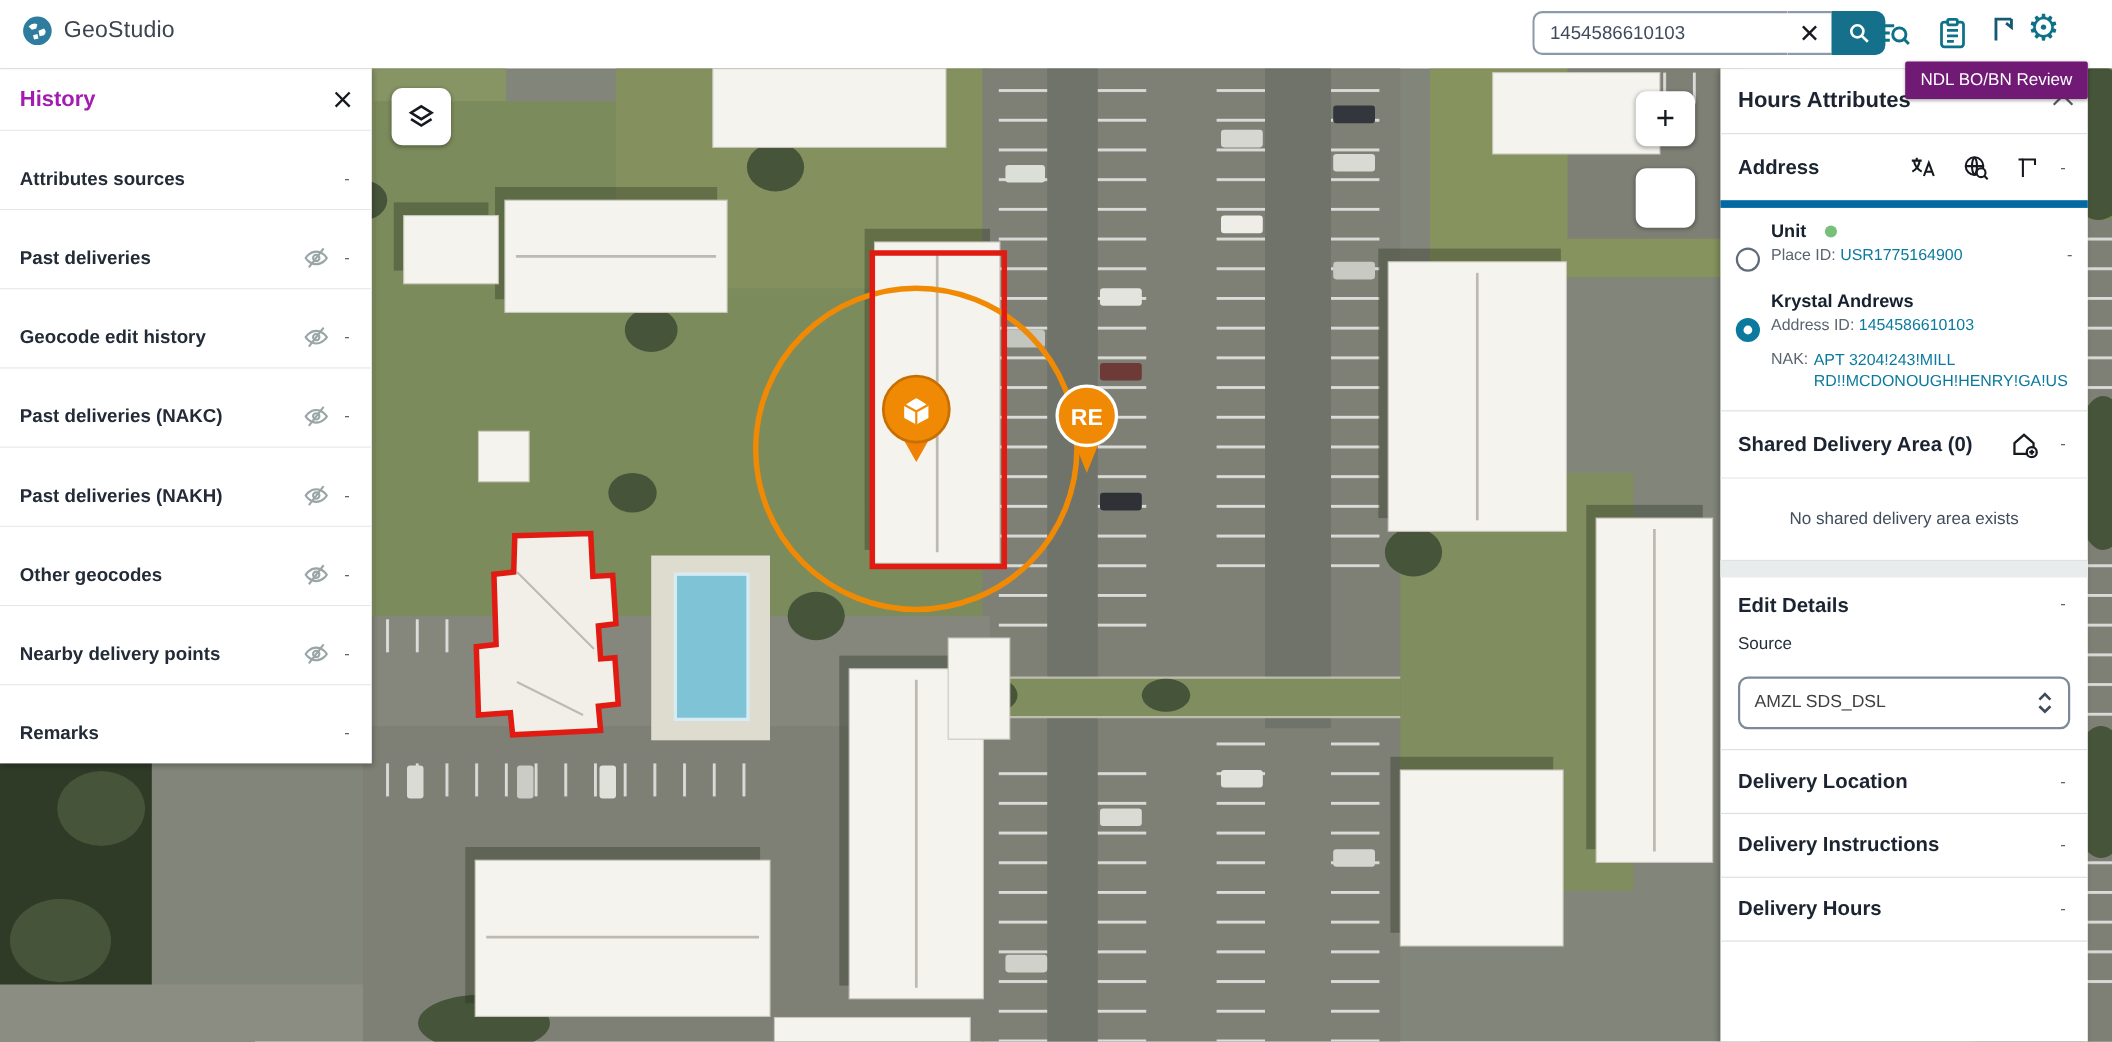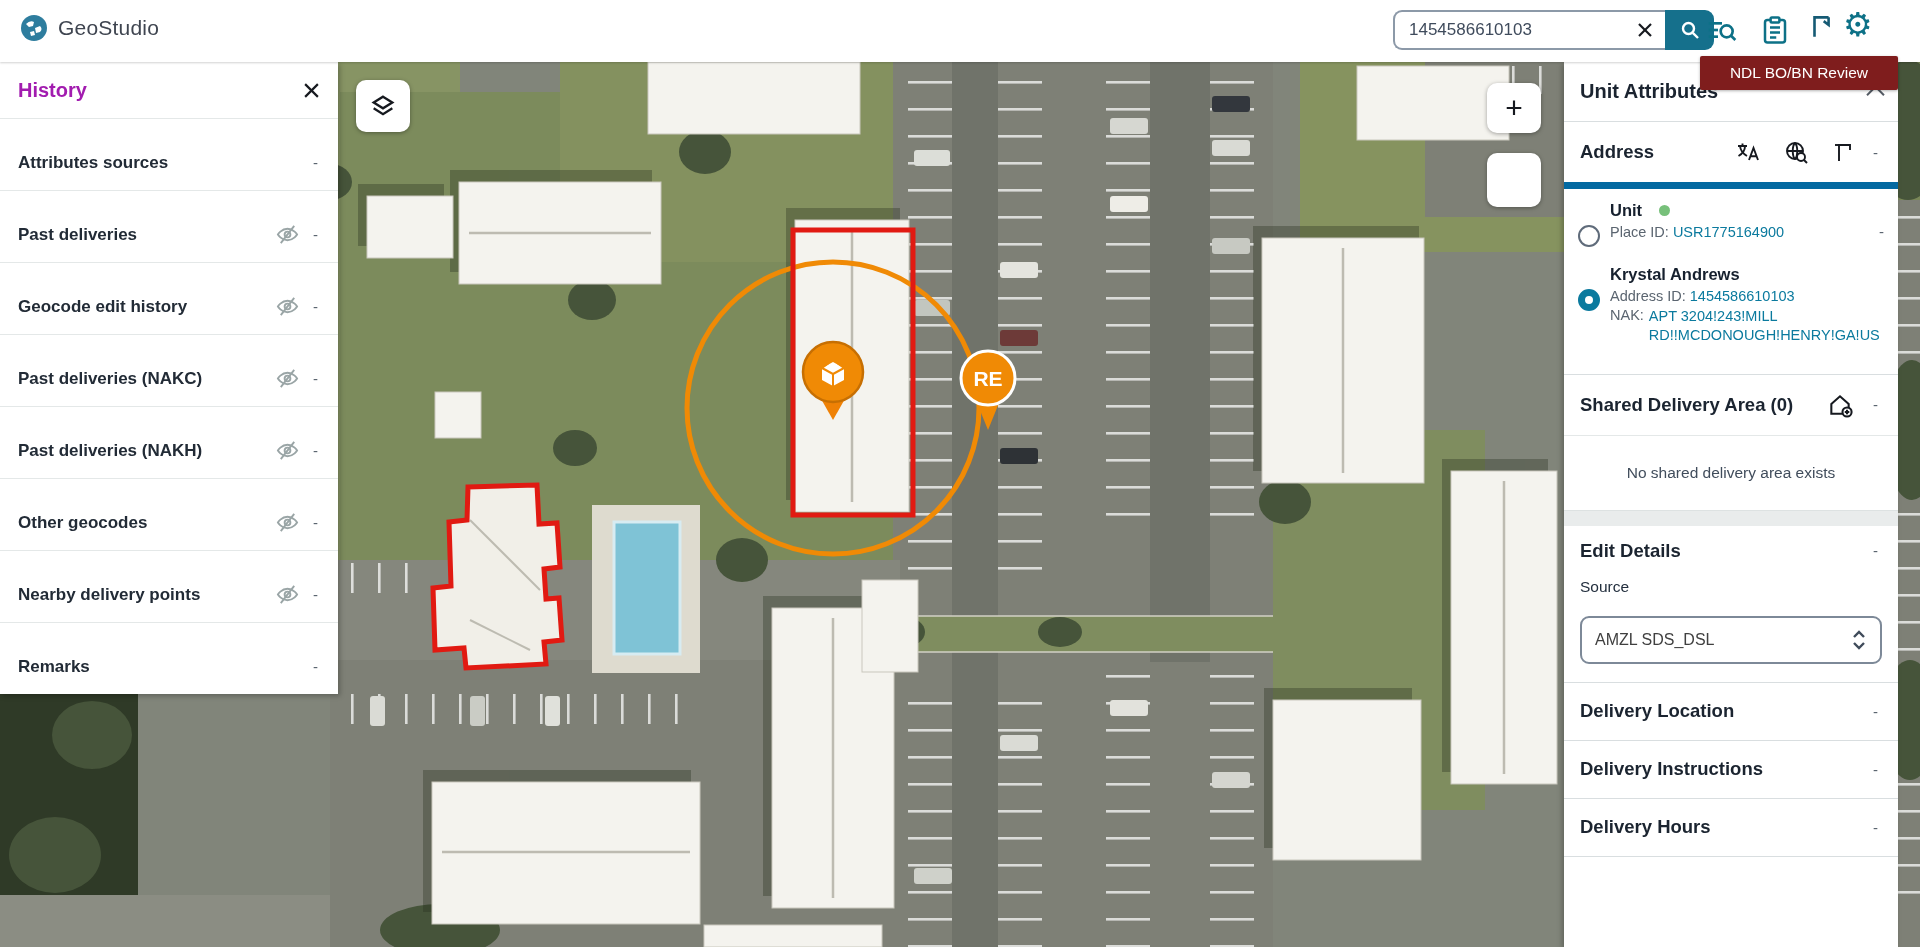--- a/index.html
+++ b/index.html
@@ -24,22 +24,22 @@
   .search-box{width:206px;height:36px;border:2px solid #8c99a8;border-right:none;
               border-radius:9px 0 0 9px;padding:0 10px 0 14px;font-size:17px;color:#3f4b5c;
               font-family:"Liberation Sans",sans-serif;outline:none;background:#fff;}
   .search-clear{width:40px;height:40px;border:2px solid #8c99a8;border-left:none;border-right:none;
                 background:#fff;display:flex;align-items:center;justify-content:center;cursor:pointer;box-sizing:border-box;}
   .search-go{width:49px;height:40px;background:#15708c;border-radius:0 9px 9px 0;display:flex;
              align-items:center;justify-content:center;cursor:pointer;}
   .tb-icon{position:absolute;top:14px;cursor:pointer;}
   .gear{font-size:33px;line-height:33px;color:#0d7187;top:8px;}
 
-  .review-badge{position:absolute;right:22px;top:56px;height:34px;background:#7f1d1d;
-                color:#fff;font-size:15.5px;display:flex;align-items:center;padding:0 30px;
+  .review-badge{position:absolute;right:22px;top:56px;height:34px;background:#701a75;
+                color:#fff;font-size:15.5px;display:flex;align-items:center;padding:0 14px;
                 z-index:30;border-radius:2px;box-shadow:0 1px 3px rgba(0,0,0,.3);}
 
   
   .history{position:absolute;left:0;top:62px;width:338px;background:#fff;z-index:10;
            box-shadow:2px 2px 5px rgba(0,0,0,.25);}
   .history-head{height:56px;display:flex;align-items:center;padding:0 18px;}
   .history-title{font-size:20px;font-weight:700;color:#a21caf;flex:1;}
   .hclose{cursor:pointer;display:flex;}
   .hrow{height:55px;display:flex;align-items:center;padding:16px 16px 0 18px;
         border-top:1px solid #e4e8e8;cursor:pointer;}
@@ -64,26 +64,26 @@
   .radio{width:22px;height:22px;border-radius:50%;box-sizing:border-box;margin:24px 10px 0 0;
          flex:none;cursor:pointer;}
   .radio.off{border:2px solid #5f6b7a;background:#fff;}
   .radio.on{border:7px solid #0b7a9e;background:#fff;}
   .opt-body{flex:1;}
   .opt-name{font-size:16.5px;font-weight:700;color:#16202e;display:flex;align-items:center;gap:17px;}
   .gdot{width:11px;height:11px;border-radius:50%;background:#77c07a;display:inline-block;}
   .opt-addr{font-size:14.8px;line-height:1.38;color:#3f4b5a;margin-top:4px;width:232px;}
   .kv{font-size:14.5px;color:#5b6570;margin-top:4px;}
   .link{color:#0b7a9e;cursor:pointer;}
-  .nak{display:flex;gap:5px;margin-top:3px;font-size:14.5px;color:#5b6570;}
+  .nak{display:flex;gap:5px;margin-top:15px;font-size:14.5px;color:#5b6570;}
   .nak .link{width:200px;line-height:1.3;}
   .opt .dash{margin-top:22px;}
 
   .shared-head{height:60px;display:flex;align-items:center;padding:0 16px;
-               border-top:1px solid #d9dee0;border-bottom:1px solid #e4e8e8;margin-top:23px;}
+               border-top:1px solid #d9dee0;border-bottom:1px solid #e4e8e8;margin-top:10px;}
   .shared-head .sec-title{flex:1;}
   .shared-empty{height:74px;display:flex;align-items:center;justify-content:center;
                 font-size:15.5px;color:#414d5c;}
   .gray-strip{height:15px;background:#e9ecec;border-top:1px solid #dde2e2;}
 
   .details{padding:14px 16px 18px 16px;}
   .details-head{display:flex;align-items:center;}
   .details-head .sec-title{flex:1;}
   .src-label{font-size:15.5px;color:#232f3e;margin:16px 0 20px 0;}
   .select{height:44px;border:2px solid #7d8998;border-radius:9px;display:flex;align-items:center;
@@ -401,21 +401,21 @@
       <span class="dash">-</span>
     </div>
     <div class="hrow">
       <span class="hrow-label">Remarks</span>
       <span class="dash">-</span>
     </div>
   </div>
 
   <div class="panel">
     <div class="p-head">
-      <span class="p-title">Unit Attributes</span>
+      <span class="p-title">Hours Attributes</span>
       <span class="caret-up"></span>
     </div>
 
     <div class="addr-head">
       <span class="sec-title">Address</span>
       <span class="addr-icons">
         <svg width="26" height="24" viewBox="0 0 24 24" fill="none" stroke="#16191f" stroke-width="1.9">
           <path d="M2 6 h9 M6.5 3.5 V6 M9 6 c0 4.5 -3 8 -6.5 10 M4 6 c.5 4.5 3.5 8 7 10"></path>
           <path d="M13 20 L17.5 8 L22 20 M14.7 16.2 h5.6"></path>
         </svg>

